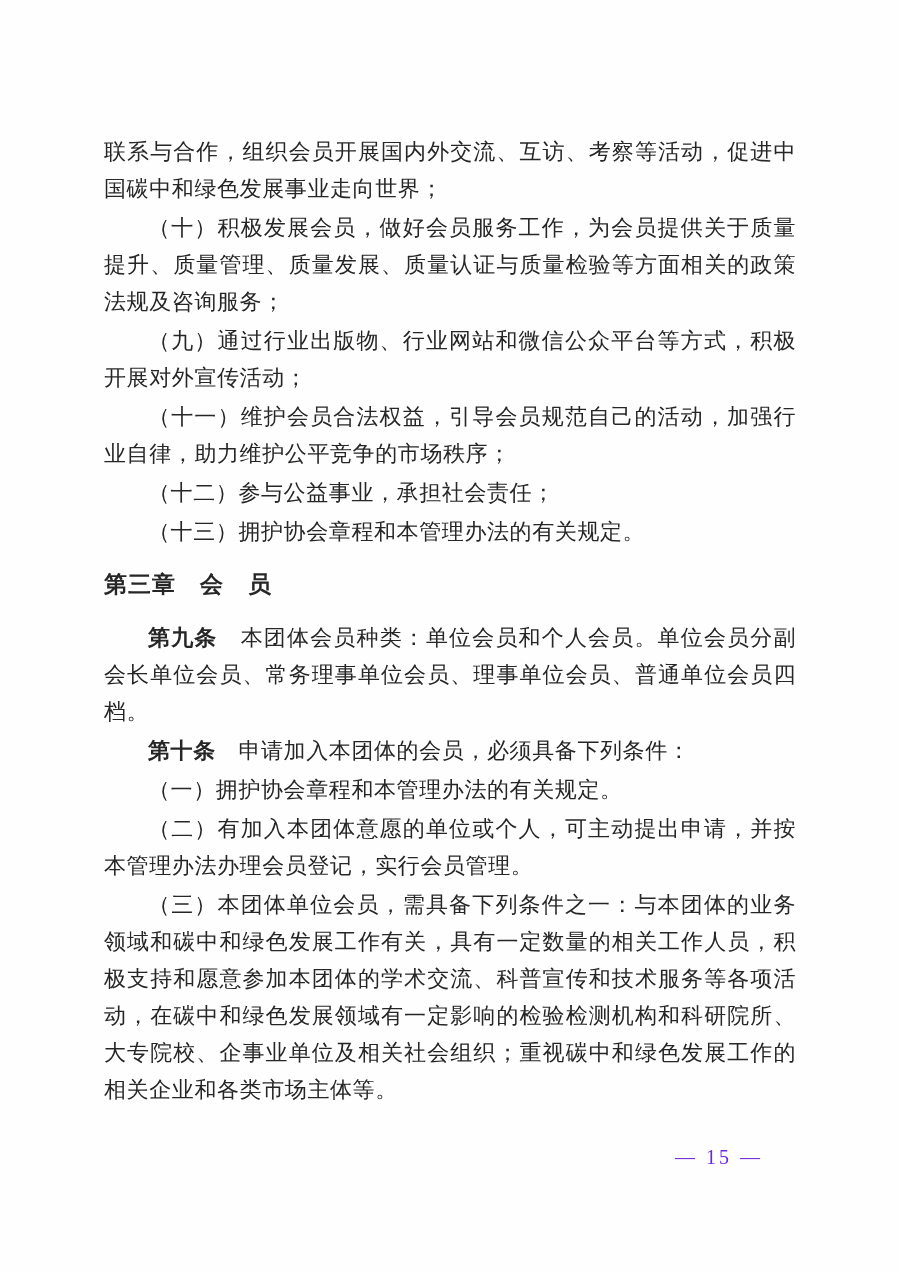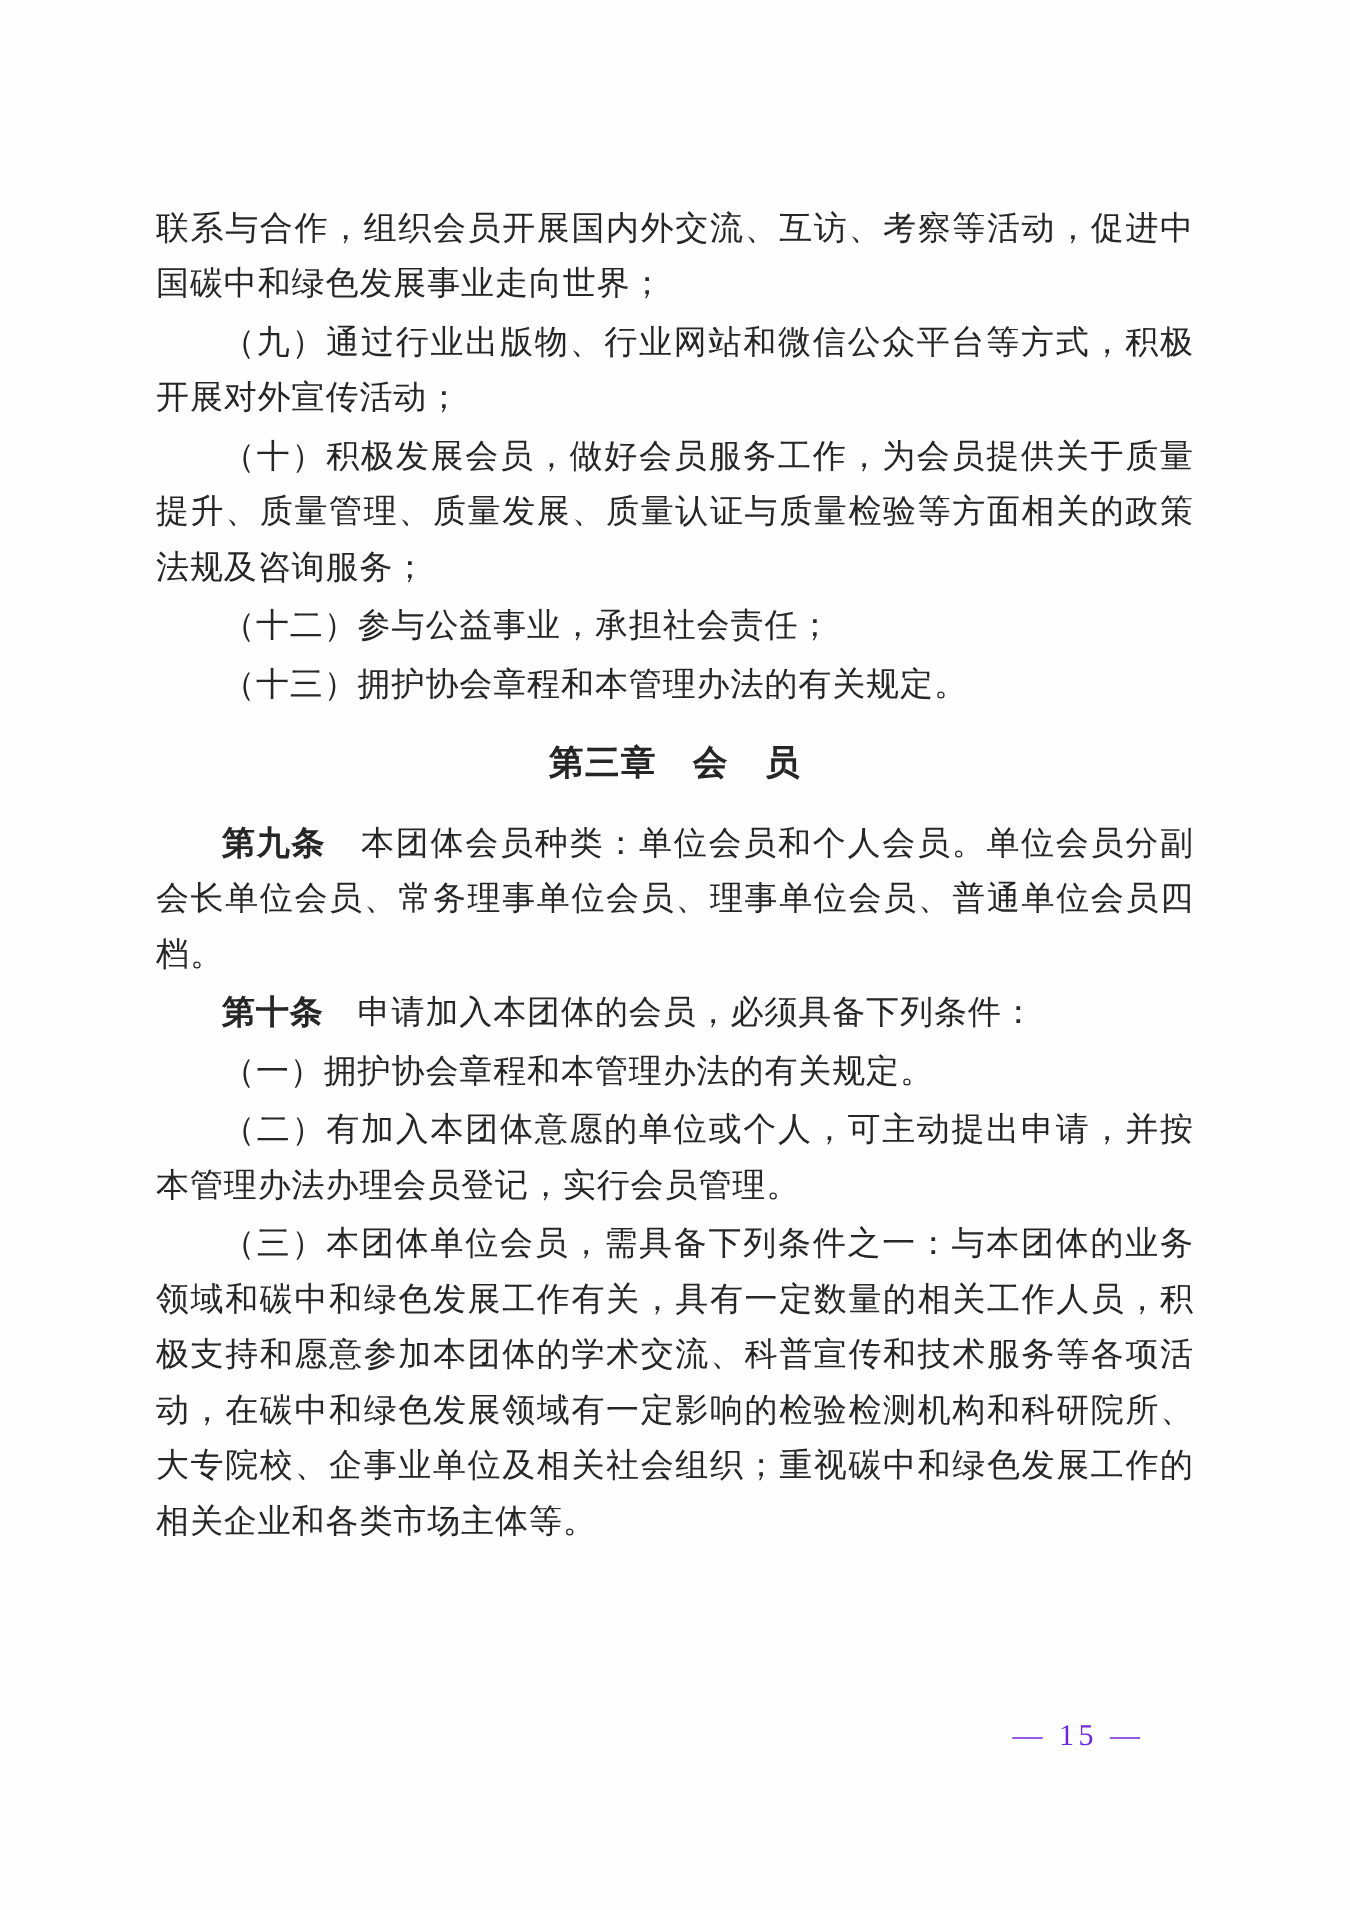--- a/index.html
+++ b/index.html
@@ -37,21 +37,20 @@
   }
   .lead {
     font-weight: 700;
     margin-top: 25px;
   }
   .chapter-heading {
     margin: 16px 0 16px 0;
     font-size: 23px;
     line-height: 37px;
     letter-spacing: 1px;
-    text-align: center;
     font-weight: 700;
     text-indent: 0;
   }
   .page-footer {
     position: absolute;
     top: 1144px;
     right: 137px;
     font-size: 20px;
     line-height: 26px;
     letter-spacing: 3px;
@@ -60,24 +59,25 @@
   }
 </style>
 </head>
 <body>
 
 <div class="page">
   <main class="content">
 
     <p class="para no-indent"><span>联系与合作，组织会员开展国内外交流、互访、考察等活动，促进中国碳中和绿色发展事业走向世界；</span></p>
 
+    <p class="para"><span>（十）积极发展会员，做好会员服务工作，为会员提供关于质量提升、质量管理、质量发展、质量认证与质量检验等方面相关的政策法规及咨询服务；</span></p>
+
     <p class="para"><span>（九）通过行业出版物、行业网站和微信公众平台等方式，积极开展对外宣传活动；</span></p>
 
-    <p class="para"><span>（十）积极发展会员，做好会员服务工作，为会员提供关于质量提升、质量管理、质量发展、质量认证与质量检验等方面相关的政策法规及咨询服务；</span></p>
-
+    <p class="para"><span>（十一）维护会员合法权益，引导会员规范自己的活动，加强行业自律，助力维护公平竞争的市场秩序；</span></p>
 
     <p class="para"><span>（十二）参与公益事业，承担社会责任；</span></p>
 
     <p class="para"><span>（十三）拥护协会章程和本管理办法的有关规定。</span></p>
 
     <h2 class="chapter-heading">第三章　会　员</h2>
 
     <p class="para"><b class="lead">第九条</b><span>　本团体会员种类：单位会员和个人会员。单位会员分副会长单位会员、常务理事单位会员、理事单位会员、普通单位会员四档。</span></p>
 
     <p class="para"><b class="lead">第十条</b><span>　申请加入本团体的会员，必须具备下列条件：</span></p>

